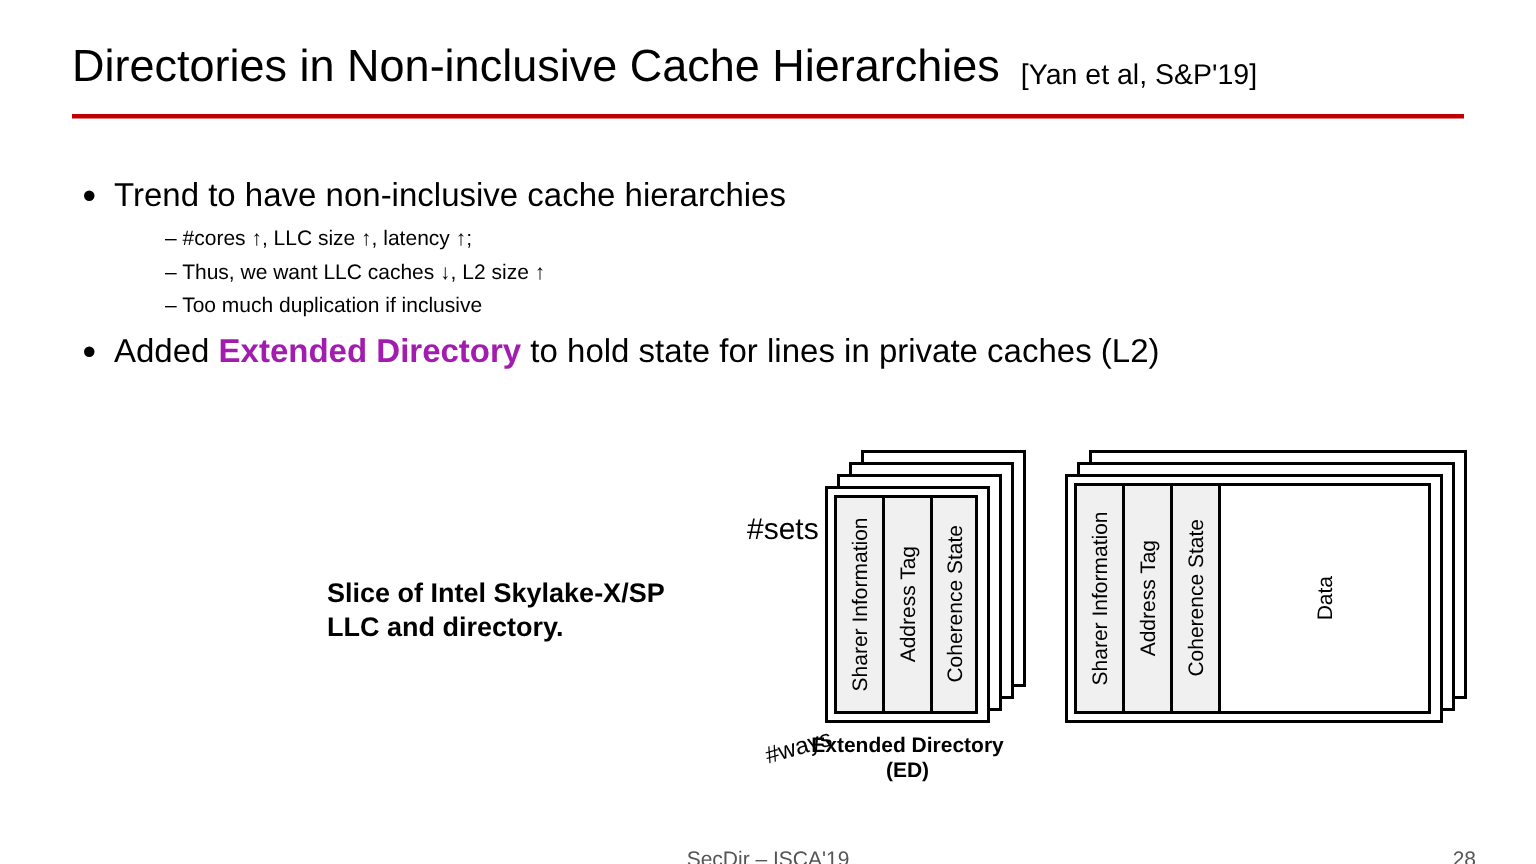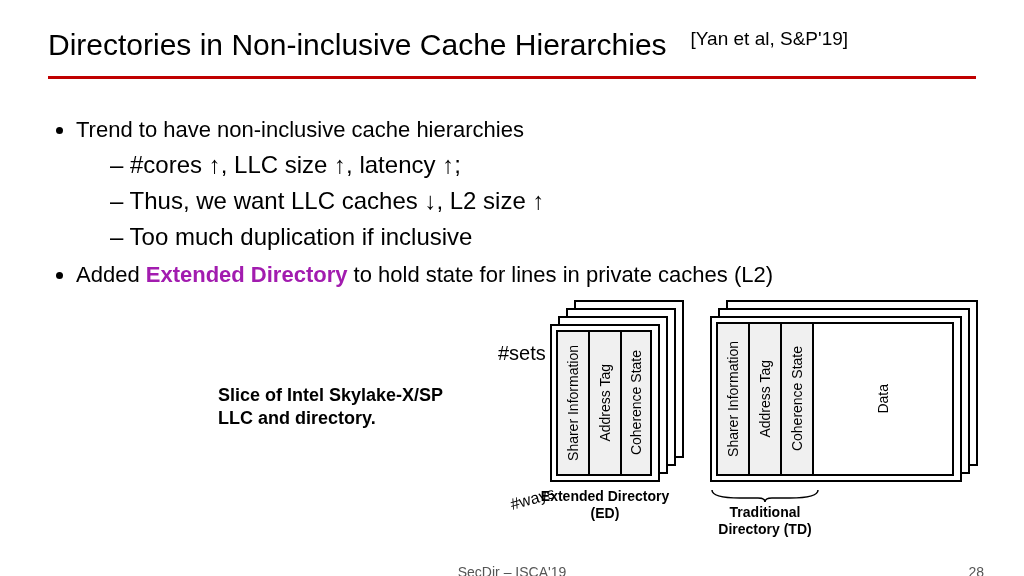--- a/index.html
+++ b/index.html
@@ -7,44 +7,44 @@
     width: 1024px;
     height: 576px;
     font-family: Arial, Helvetica, sans-serif;
     background: #fff;
     color: #000;
     position: relative;
     overflow: hidden;
   }
   .title-row {
     display: flex;
-    align-items: flex-start;
+    align-items: flex-end;
     padding: 28px 48px 8px 48px;
-    gap: 24px;
+    gap: 14px;
   }
   .title {
     font-size: 30px;
     font-weight: 400;
   }
   .cite {
     font-size: 19px;
   }
   .rule {
     margin: 6px 48px 0 48px;
     border: none;
     border-top: 3px solid #c00000;
   }
   .content {
     padding: 36px 48px 0 48px;
   }
   ul.top { list-style: disc; padding-left: 28px; }
   ul.top > li { font-size: 22px; margin-bottom: 6px; line-height: 1.35; }
   ul.sub { list-style: none; padding-left: 34px; margin-top: 4px; }
   ul.sub > li::before { content: "– "; }
-  ul.sub > li { font-size: 24px; margin-bottom: 4px; line-height: 1.35; }
+  ul.sub > li { font-size: 14px; margin-bottom: 4px; line-height: 1.35; }
   .red-bold { color: #a21caf; font-weight: 700; }
 
   .diagram {
     position: absolute;
     left: 200px;
     top: 300px;
     width: 800px;
     height: 260px;
   }
   .caption {
@@ -183,24 +183,18 @@
         </div>
       <div class="col wide" style="width:142px;">
           <span class="vtext">Data</span>
         </div>
     </div>
   </div>
 
   <div class="brace" style="left:340px; top:188px; width:130px;">
     <div class="dir-lab">Extended Directory (ED)</div>
   </div>
-  <div class="brace" style="left:500px; top:188px; width:130px;">
-    <svg width="110" height="14">
-        <path d="M2 2 Q2 10 30 10 L48 10 Q55 10 55 14 Q55 10 62 10 L80 10 Q108 10 108 2" fill="none" stroke="#000" stroke-width="1.5"></path>
-      </svg>
-    <div class="dir-lab">Traditional Directory (TD)</div>
-  </div>
 </div>
 
 <div class="footer">
   <span class="venue">SecDir – ISCA'19</span>
   <span class="pg">28</span>
 </div>
 
 </body></html>

